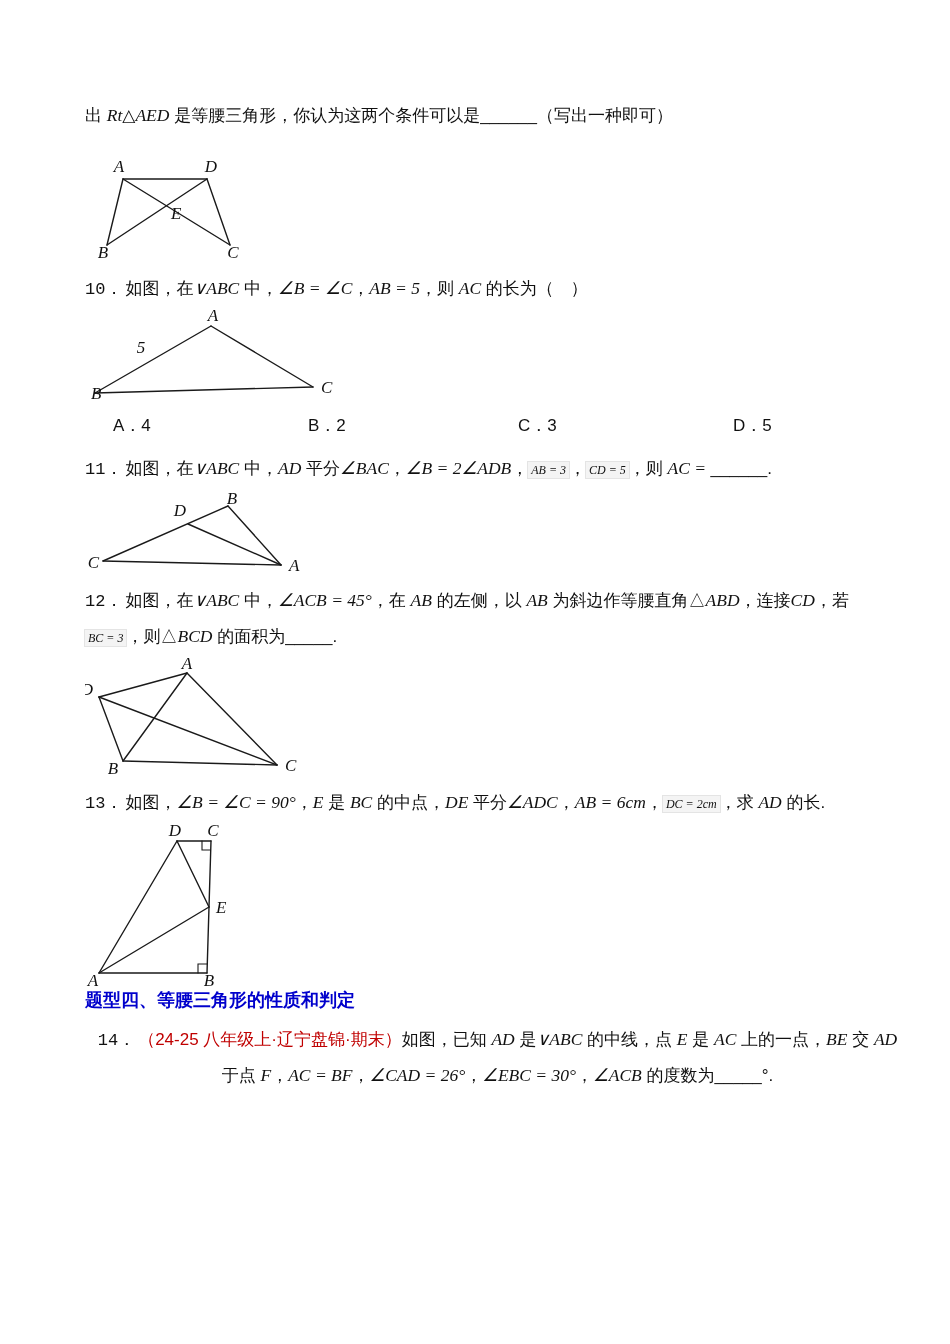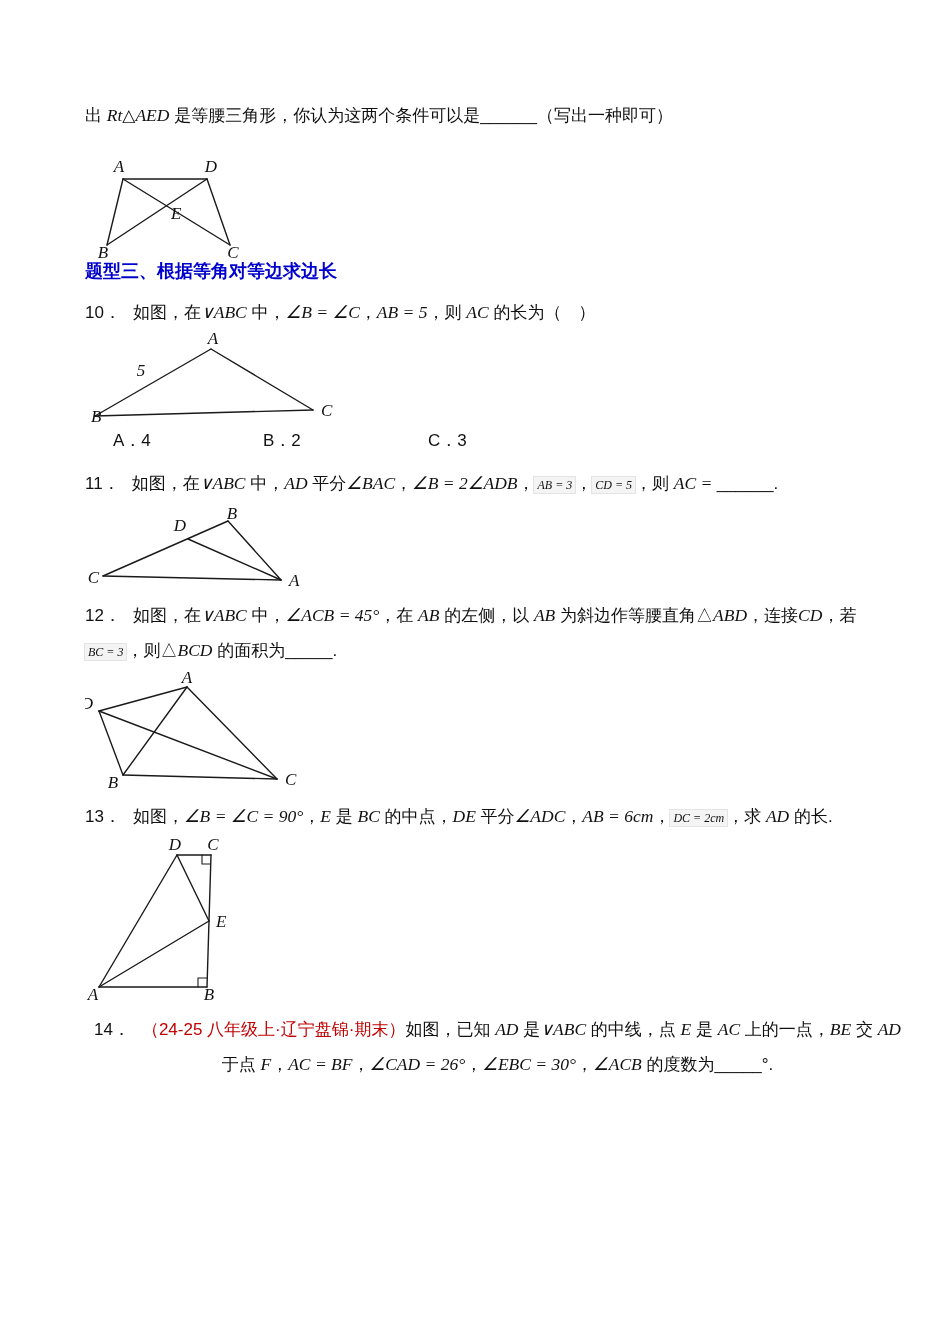--- a/index.html
+++ b/index.html
@@ -19,21 +19,21 @@
     color: var(--color-text);
   }
   .content { padding: 98px 40px 0 85px; }
 
   .q {
     margin: 0;
     font-size: 17px;
     line-height: 34px;
     white-space: nowrap;
   }
-  .qnum { margin-right: 12px; }
+  .qnum { margin-right: 3px; font-family: Liberation Mono, monospace; }
 
   .seg-cjk { font-family: "Liberation Sans", sans-serif; }
   .seg-math {
     font-family: "Liberation Serif", serif;
     font-style: italic;
     font-size: 17.5px;
   }
   .seg-mathbox {
     font-family: "Liberation Serif", serif;
     font-style: italic;
@@ -76,26 +76,27 @@
   }
   svg polyline.ra { stroke-width: 1.1; }
   svg text {
     font-family: "Liberation Serif", serif;
     font-style: italic;
     font-size: 17px;
     fill: #111111;
   }
 
   .options {
-    margin-top: 4px;
+    margin-top: 12px;
     padding-left: 28px;
     display: grid;
     grid-template-columns: 150px 165px 170px auto;
     font-size: 17px;
     line-height: 26px;
+    gap: 45px;
   }
 </style>
 </head>
 <body>
 
 <div class="page">
   <div class="content">
 
     <p class="q intro-p"><span class="q-text"><span class="seg seg-cjk">出 </span><span class="seg seg-math">Rt</span><span class="seg seg-cjk">△</span><span class="seg seg-math">AED</span><span class="seg seg-cjk"> 是等腰三角形，你认为这两个条件可以是</span><span class="seg seg-cjk">______</span><span class="seg seg-cjk">（写出一种即可）</span></span></p>
 
@@ -107,40 +108,40 @@
         <line x1="30" y1="20" x2="137" y2="86"></line>
         <line x1="114" y1="20" x2="14" y2="86"></line>
         <text x="26" y="13" text-anchor="middle">A</text>
         <text x="118" y="13" text-anchor="middle">D</text>
         <text x="78" y="60" text-anchor="start">E</text>
         <text x="10" y="99" text-anchor="middle">B</text>
         <text x="140" y="99" text-anchor="middle">C</text>
       </svg>
     </div>
 
-    <h2 class="heading h3">题型三、根据等角对等边求边长</h2>
 
     <p class="q q10"><span class="qnum">10．</span><span class="q-text"><span class="seg seg-cjk">如图，在</span><span class="seg seg-math">∨ABC</span><span class="seg seg-cjk"> 中，</span><span class="seg seg-math">∠B = ∠C</span><span class="seg seg-cjk">，</span><span class="seg seg-math">AB = 5</span><span class="seg seg-cjk">，则 </span><span class="seg seg-math">AC</span><span class="seg seg-cjk"> 的长为（　）</span></span></p>
 
     <div class="fig fig2">
       <svg width="260" height="92" viewBox="0 0 260 92">
         <line x1="126" y1="17" x2="10" y2="84"></line>
         <line x1="126" y1="17" x2="228" y2="78"></line>
         <line x1="10" y1="84" x2="228" y2="78"></line>
         <text x="128" y="12" text-anchor="middle">A</text>
         <text x="6" y="90" text-anchor="start">B</text>
         <text x="236" y="84" text-anchor="start">C</text>
         <text x="56" y="44" text-anchor="middle">5</text>
       </svg>
     </div>
 
     <div class="options">
       <span class="opt">A．4</span>
       <span class="opt">B．2</span>
       <span class="opt">C．3</span>
+      <span class="opt">D．5</span>
     </div>
 
     <p class="q q11"><span class="qnum">11．</span><span class="q-text"><span class="seg seg-cjk">如图，在</span><span class="seg seg-math">∨ABC</span><span class="seg seg-cjk"> 中，</span><span class="seg seg-math">AD</span><span class="seg seg-cjk"> 平分</span><span class="seg seg-math">∠BAC</span><span class="seg seg-cjk">，</span><span class="seg seg-math">∠B = 2∠ADB</span><span class="seg seg-cjk">，</span><span class="seg seg-mathbox">AB = 3</span><span class="seg seg-cjk">，</span><span class="seg seg-mathbox">CD = 5</span><span class="seg seg-cjk">，则 </span><span class="seg seg-math">AC = </span><span class="seg seg-cjk">______.</span></span></p>
 
     <div class="fig fig3">
       <svg width="225" height="82" viewBox="0 0 225 82">
         <line x1="18" y1="70" x2="143" y2="15"></line>
         <line x1="18" y1="70" x2="196" y2="74"></line>
         <line x1="143" y1="15" x2="196" y2="74"></line>
         <line x1="103" y1="33" x2="196" y2="74"></line>
@@ -181,17 +182,18 @@
         <polyline class="ra" points="117,18 117,27 125,27"></polyline>
         <polyline class="ra" points="113,150 113,141 122,141"></polyline>
         <text x="90" y="13" text-anchor="middle">D</text>
         <text x="128" y="13" text-anchor="middle">C</text>
         <text x="131" y="90" text-anchor="start">E</text>
         <text x="8" y="163" text-anchor="middle">A</text>
         <text x="124" y="163" text-anchor="middle">B</text>
       </svg>
     </div>
 
+    <h2 class="heading h4">题型四、等腰三角形的性质和判定</h2>
 
     <p class="q q14"><span class="qnum">14．</span><span class="q-text"><span class="seg seg-red">（24-25 八年级上·辽宁盘锦·期末）</span><span class="seg seg-cjk">如图，已知 </span><span class="seg seg-math">AD</span><span class="seg seg-cjk"> 是</span><span class="seg seg-math">∨ABC</span><span class="seg seg-cjk"> 的中线，点 </span><span class="seg seg-math">E</span><span class="seg seg-cjk"> 是 </span><span class="seg seg-math">AC</span><span class="seg seg-cjk"> 上的一点，</span><span class="seg seg-math">BE</span><span class="seg seg-cjk"> 交 </span><span class="seg seg-math">AD</span><br><span class="seg seg-cjk">于点 </span><span class="seg seg-math">F</span><span class="seg seg-cjk">，</span><span class="seg seg-math">AC = BF</span><span class="seg seg-cjk">，</span><span class="seg seg-math">∠CAD = 26°</span><span class="seg seg-cjk">，</span><span class="seg seg-math">∠EBC = 30°</span><span class="seg seg-cjk">，</span><span class="seg seg-math">∠ACB</span><span class="seg seg-cjk"> 的度数为_____°.</span></span></p>
 
   </div>
 </div>
 
 </body></html>

